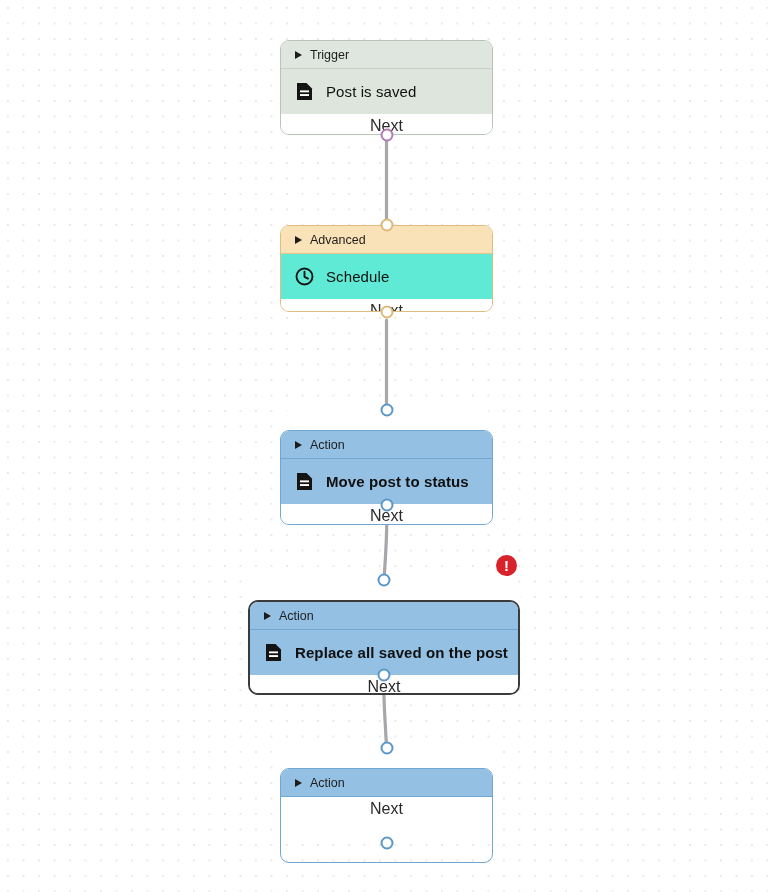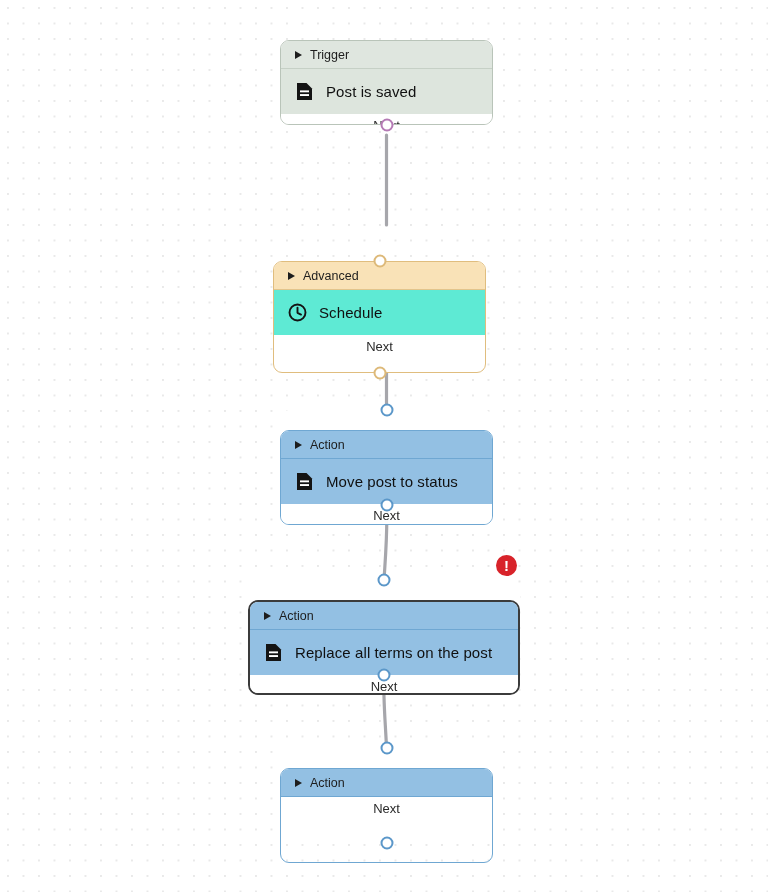--- a/index.html
+++ b/index.html
@@ -70,40 +70,40 @@
   .node-title{
     font-size:15px;
     color:#101010;
     letter-spacing:.1px;
     white-space:nowrap;
   }
   .node-footer{
     height:23px;
     background:#ffffff;
     display:flex;align-items:center;justify-content:center;
-    font-size:13px;
+    font-size:16px;
     color:#2a2a2a;
     box-sizing:border-box;
   }
   
   .node-divider{height:1px;width:100%;}
 
   
   .n-trigger  .node-header{background:#dfe6df;}
   .n-trigger  .node-body  {background:#dde5dd;}
   .n-trigger  .node-divider{background:#c6d0c6;}
   .n-trigger  .node-shell {border-color:#b9c4b9;}
 
   .n-advanced .node-header{background:#f9e2b7;}
   .n-advanced .node-body  {background:#5eead4;}
   .n-advanced .node-divider{background:#e2c48c;}
   .n-advanced .node-shell {border-color:#e0bd7e;}
 
   .n-action   .node-header{background:#93c0e3;}
-  .n-action   .node-body  {background:#93c0e3;}
+  .n-action   .node-body  {background:#93c0e3;font-weight:bold;}
   .n-action   .node-divider{background:#6fa7d2;}
   .n-action   .node-shell {border-color:#6fa7d2;margin-top:20px;}
 
   
   .handle{
     position:absolute;
     width:13px;height:13px;
     border-radius:50%;
     background:#ffffff;
     box-sizing:border-box;
@@ -140,21 +140,21 @@
 
 <div id="canvas">
 
   <svg id="edges" viewBox="0 0 768 892" xmlns="http://www.w3.org/2000/svg">
     <path d="M386.5,135 C386.5,170 386.5,192 386.5,225" fill="none" stroke="#a6a6ab" stroke-width="3.2" stroke-linecap="round"></path>
     <path d="M386.5,320 C386.5,355 386.5,378 386.5,410" fill="none" stroke="#a6a6ab" stroke-width="3.2" stroke-linecap="round"></path>
     <path d="M386.5,505 C387.8,530 385.5,556 384.0,580" fill="none" stroke="#a6a6ab" stroke-width="3.2" stroke-linecap="round"></path>
     <path d="M384.0,675 C383.0,700 385.6,724 386.5,748" fill="none" stroke="#a6a6ab" stroke-width="3.2" stroke-linecap="round"></path>
   </svg>
 
-  <div class="node n-trigger" style="left:280px;top:40px;width:213px;height:85px;">
+  <div class="node n-trigger" style="left:280px;top:40px;width:213px;height:95px;">
     <div class="node-shell">
       <div class="node-header">
         <span class="tri"></span>
         <span>Trigger</span>
       </div>
       <div class="node-divider"></div>
       <div class="node-body">
         <span class="node-icon">
           <svg width="17" height="19" viewBox="0 0 17 19" xmlns="http://www.w3.org/2000/svg">
             <path d="M1 1 h9.5 L16 6.5 V18 H1 Z" fill="#141414"></path>
@@ -164,21 +164,21 @@
         </span>
         <span class="node-title">Post is saved</span>
       </div>
       <div class="node-footer">
         <span>Next</span>
       </div>
     </div>
     <div class="handle bottom h-purple"></div>
   </div>
 
-  <div class="node n-advanced" style="left:273px;top:225px;width:213px;height:112px;margin-top:36px;">
+  <div class="node n-advanced" style="left:280px;top:225px;width:213px;height:87px;">
     <div class="node-shell">
       <div class="node-header">
         <span class="tri"></span>
         <span>Advanced</span>
       </div>
       <div class="node-divider"></div>
       <div class="node-body">
         <span class="node-icon">
           <svg width="19" height="19" viewBox="0 0 19 19" xmlns="http://www.w3.org/2000/svg">
             <circle cx="9.5" cy="9.5" r="8" fill="none" stroke="#141414" stroke-width="1.9"></circle>
@@ -228,21 +228,21 @@
       </div>
       <div class="node-divider"></div>
       <div class="node-body">
         <span class="node-icon">
           <svg width="17" height="19" viewBox="0 0 17 19" xmlns="http://www.w3.org/2000/svg">
             <path d="M1 1 h9.5 L16 6.5 V18 H1 Z" fill="#141414"></path>
             <rect x="4" y="8.4" width="9" height="1.9" fill="#ffffff"></rect>
             <rect x="4" y="12.1" width="9" height="1.9" fill="#ffffff"></rect>
           </svg>
         </span>
-        <span class="node-title">Replace all terms on the post</span>
+        <span class="node-title">Replace all saved on the post</span>
       </div>
       <div class="node-footer">
         <span>Next</span>
       </div>
     </div>
     <div class="handle top h-blue" style="left:136px;"></div>
     <div class="handle bottom h-blue" style="left:136px;"></div>
   </div>
 
   <div class="error-badge" style="left:496px;top:555px;">

